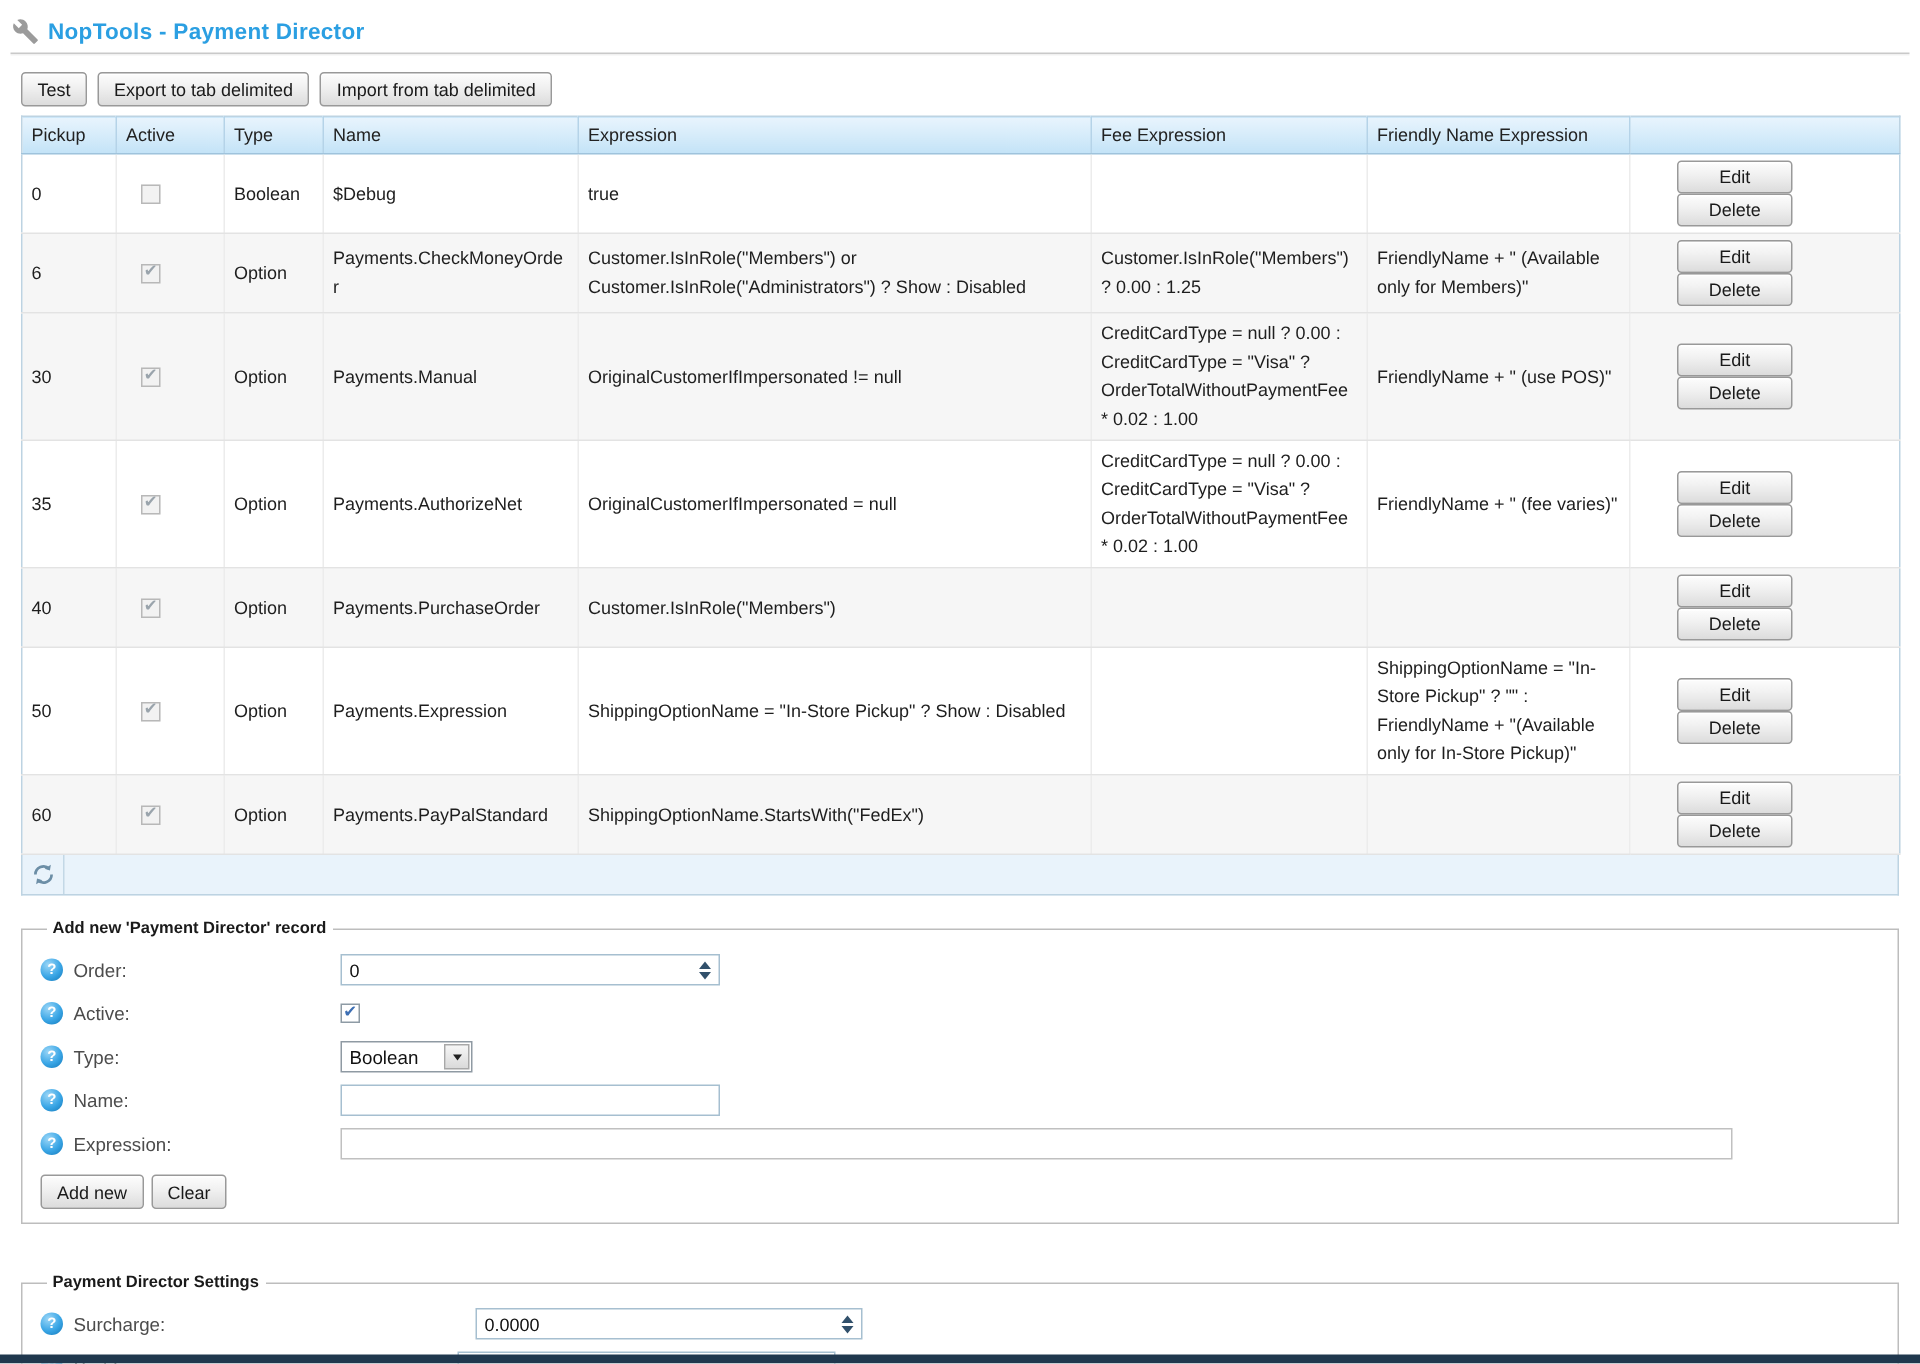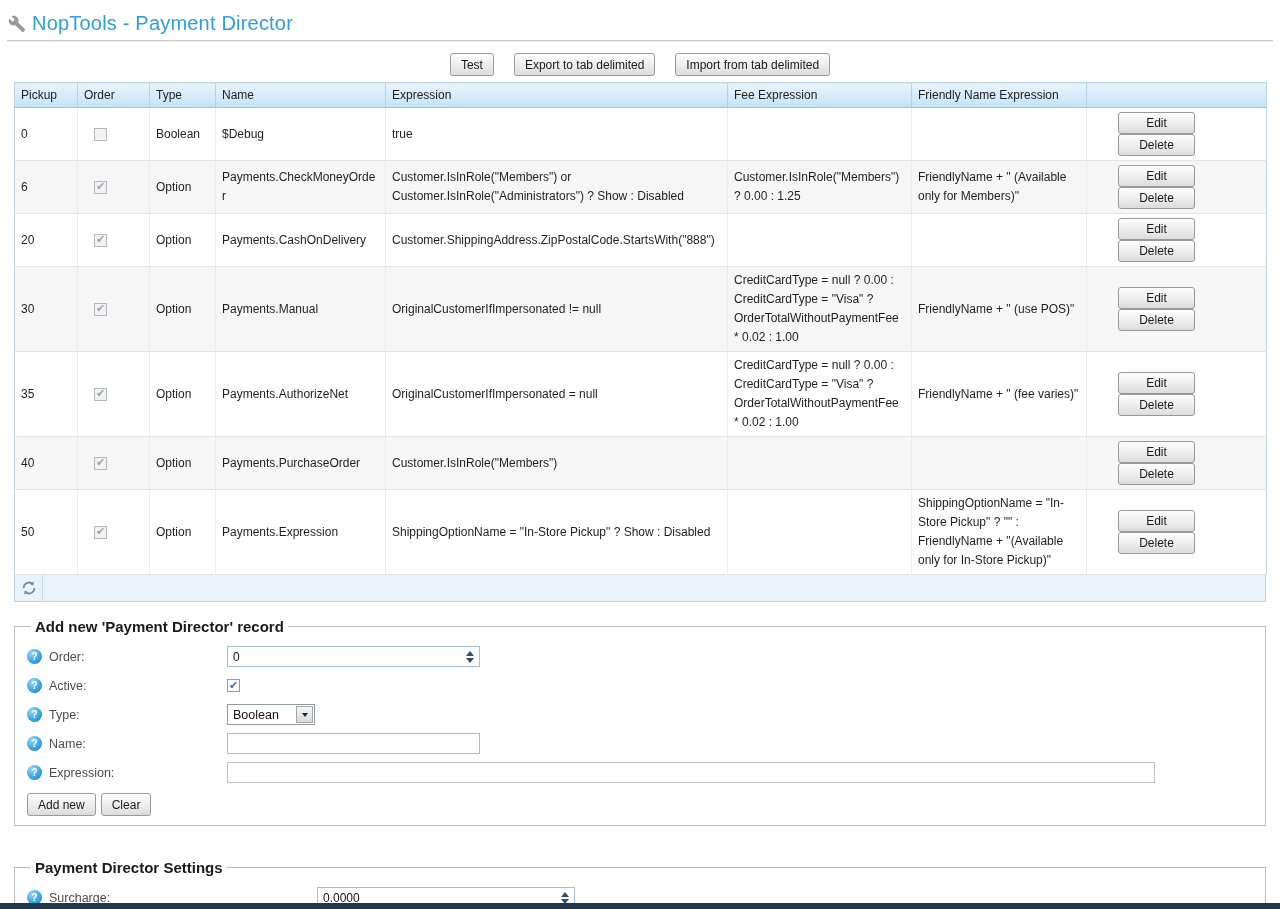--- a/index.html
+++ b/index.html
@@ -3,24 +3,24 @@
 <meta charset="utf-8">
 <style>
   * { margin:0; padding:0; box-sizing:border-box; }
   html,body { width:1280px; height:909px; }
   body {
     font-family:"Liberation Sans","DejaVu Sans",sans-serif;
     background:#ffffff; color:#1e1e1e; position:relative; overflow:hidden;
   }
   
   .title-row { display:flex; align-items:center; gap:6px; padding:12px 10px 3px 8px; }
-  .page-title { color:#2b9fe2; font-size:20px; font-weight:normal; letter-spacing:.2px; }
+  .page-title { color:#2b9fe2; font-size:15px; font-weight:bold; letter-spacing:.2px; }
   .title-rule { border:0; border-top:1px solid #c9c9c9; border-bottom:1px solid #f1f1f1; margin:2px 7px 0 7px; }
   
-  .toolbar { display:flex; justify-content:center; gap:20px; margin:11px 14px 6px 14px; }
+  .toolbar { display:flex; justify-content:flex-start; gap:7px; margin:11px 14px 6px 14px; }
   .btn {
     background:linear-gradient(#fdfdfd,#f0f0f0 45%,#dcdcdc);
     border:1px solid #999; border-radius:3px;
     font:12px "Liberation Sans","DejaVu Sans",sans-serif; color:#1a1a1a;
     padding:3px 10px; height:23px; cursor:pointer; box-shadow:inset 0 1px 0 #fff;
   }
   
   table.grid {
     border-collapse:collapse; table-layout:fixed; width:1252px; margin:0 14px;
     font-size:12px; border:1px solid #bdd3e2;
@@ -50,21 +50,21 @@
   .checkbox {
     width:13px; height:13px; border:1px solid #8e9ba5; background:#fff;
     display:inline-flex; align-items:center; justify-content:center; vertical-align:middle;
   }
   .checkbox.checked::after { content:"\2714"; font-size:11px; line-height:1; color:#3d6fb4; margin-top:-1px; }
   .checkbox.disabled { background:#f2f2f2; border-color:#b8b8b8; }
   .checkbox.disabled.checked::after { color:#9aa4ac; }
   td .checkbox { margin-left:10px; }
   
   fieldset { margin:16px 14px 0 14px; border:1px solid #bdbdbd; padding:3px 12px 9px 12px; }
-  fieldset legend { font-size:15px; font-weight:bold; color:#1a1a1a; padding:0 4px; margin-left:4px; }
+  fieldset legend { font-size:11px; font-weight:bold; color:#1a1a1a; padding:0 4px; margin-left:4px; }
   .settings-fieldset { margin-top:33px; }
   .form-row { display:flex; align-items:center; margin:8px 0; min-height:21px; }
   .label-cell { display:flex; align-items:center; gap:7px; width:200px; flex:none; color:#4c4c4c; font-size:12.5px; }
   .settings-fieldset .label-cell { width:278px; }
   .help-icon {
     width:15px; height:15px; border-radius:50%; flex:none;
     background:radial-gradient(circle at 35% 28%, #9bd6f7, #3aa6e6 55%, #1277b8);
     color:#fff; font-size:10px; font-weight:bold;
     display:flex; align-items:center; justify-content:center;
   }
@@ -111,21 +111,21 @@
       <col style="width:66px">
       <col style="width:170px">
     <col style="width:342px">
       <col style="width:184px">
       <col style="width:175px">
       <col style="width:180px">
   </colgroup>
   <thead>
     <tr>
       <th>Pickup</th>
-      <th>Order</th>
+      <th>Active</th>
       <th>Type</th>
       <th>Name</th>
       <th>Expression</th>
       <th>Fee Expression</th>
       <th>Friendly Name Expression</th>
       <th></th>
     </tr>
   </thead>
   <tbody>
       <tr style="height: 28px;">
@@ -145,32 +145,20 @@
     <td><span class="checkbox disabled checked"></span></td>
     <td>Option</td>
     <td>Payments.CheckMoneyOrder</td>
     <td>Customer.IsInRole("Members") or Customer.IsInRole("Administrators") ? Show : Disabled</td>
     <td>Customer.IsInRole("Members") ? 0.00 : 1.25</td>
     <td>FriendlyName + " (Available only for Members)"</td>
     <td>
       <button class="btn row-btn">Edit</button><button class="btn row-btn">Delete</button>
     </td>
   </tr>
-      <tr style="height: 29px;">
-    <td>20</td>
-    <td><span class="checkbox disabled checked"></span></td>
-    <td>Option</td>
-    <td>Payments.CashOnDelivery</td>
-    <td>Customer.ShippingAddress.ZipPostalCode.StartsWith("888")</td>
-    <td></td>
-    <td></td>
-    <td>
-      <button class="btn row-btn">Edit</button><button class="btn row-btn">Delete</button>
-    </td>
-  </tr>
       <tr class="alt" style="height: 80px;">
     <td>30</td>
     <td><span class="checkbox disabled checked"></span></td>
     <td>Option</td>
     <td>Payments.Manual</td>
     <td>OriginalCustomerIfImpersonated != null</td>
     <td>CreditCardType = null ? 0.00 : CreditCardType = "Visa" ? OrderTotalWithoutPaymentFee * 0.02 : 1.00</td>
     <td>FriendlyName + " (use POS)"</td>
     <td>
       <button class="btn row-btn">Edit</button><button class="btn row-btn">Delete</button>
@@ -201,20 +189,32 @@
     </td>
   </tr>
       <tr style="height: 80px;">
     <td>50</td>
     <td><span class="checkbox disabled checked"></span></td>
     <td>Option</td>
     <td>Payments.Expression</td>
     <td>ShippingOptionName = "In-Store Pickup" ? Show : Disabled</td>
     <td></td>
     <td>ShippingOptionName = "In-Store Pickup" ? "" : FriendlyName + "(Available only for In-Store Pickup)"</td>
+    <td>
+      <button class="btn row-btn">Edit</button><button class="btn row-btn">Delete</button>
+    </td>
+  </tr>
+      <tr class="alt" style="height: 29px;">
+    <td>60</td>
+    <td><span class="checkbox disabled checked"></span></td>
+    <td>Option</td>
+    <td>Payments.PayPalStandard</td>
+    <td>ShippingOptionName.StartsWith("FedEx")</td>
+    <td></td>
+    <td></td>
     <td>
       <button class="btn row-btn">Edit</button><button class="btn row-btn">Delete</button>
     </td>
   </tr>
     </tbody>
 </table>
 
 <div class="grid-footer">
   <div class="refresh-cell">
     <span style="display:inline-flex;">

